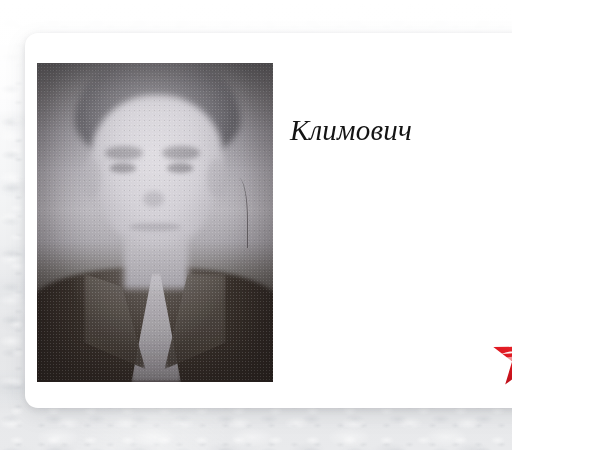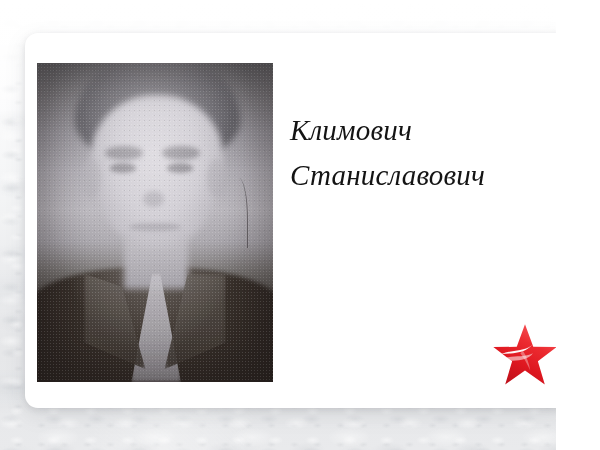--- a/index.html
+++ b/index.html
@@ -14,21 +14,20 @@
     font-family: "Liberation Serif", serif;
     background: #ffffff;
   }
 
   #stage {
     position: relative;
     width: 512px;
     height: 450px;
     overflow: hidden;
     background: #f2f3f4;
-    padding-left: 44px;
   }
 
   
   .bg-layer {
     position: absolute;
     inset: 0;
   }
   .bg-base {
     background:
       linear-gradient(to bottom,
@@ -342,21 +341,20 @@
         <div class="ph-mouth"></div>
         <div class="ph-scratch"></div>
         <div class="ph-haze"></div>
         <div class="ph-grain"></div>
         <div class="ph-vignette"></div>
       </div>
     </div>
 
     <div class="name-block">
       <div class="name-line">Климович</div>
-      <div class="name-line">Станиславович</div>
     </div>
 
     <div class="star-emblem">
       <svg viewBox="0 0 100 100" xmlns="http://www.w3.org/2000/svg" aria-hidden="true">
         <defs>
           <linearGradient id="starGrad" x1="72%" y1="4%" x2="22%" y2="96%">
             <stop offset="0%" stop-color="#f6565a"></stop>
             <stop offset="30%" stop-color="#ec2b30"></stop>
             <stop offset="65%" stop-color="#de1720"></stop>
             <stop offset="100%" stop-color="#c0111b"></stop>

